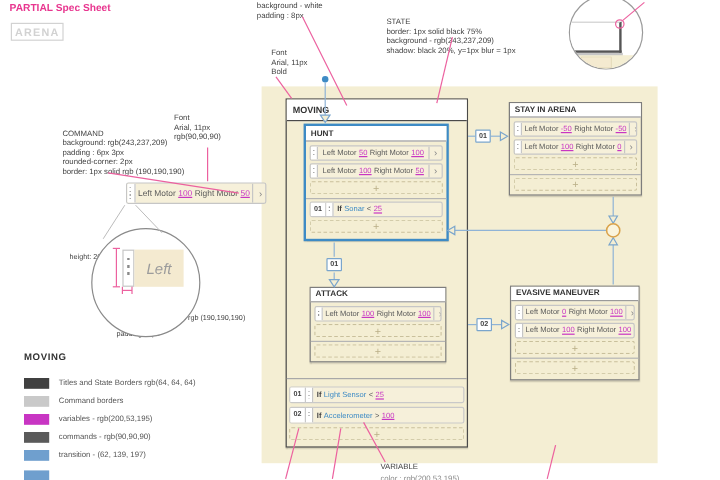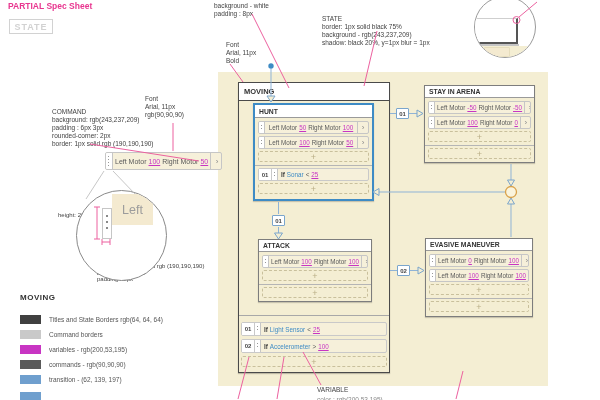--- a/index.html
+++ b/index.html
@@ -47,21 +47,21 @@
   svg.overlay { position:absolute; left:0; top:0; z-index:5; pointer-events:none; }
   .circleview { border-radius:50%; overflow:hidden; background:#fff; }
 </style>
 </head>
 <body>
 
 <div id="stage">
 
   <div class="abs" style="left:8px;top:1px;font-size:8.5px;font-weight:bold;color:#e8368f;">PARTIAL Spec Sheet</div>
   <div class="abs" style="left:9px;top:19px;width:44px;height:15px;border:1px solid #d2d2d2;color:#d2d2d2;
-       font-size:9px;font-weight:bold;letter-spacing:1px;display:flex;align-items:center;justify-content:center;">STATE</div>
+       font-size:9px;font-weight:bold;letter-spacing:1px;display:flex;align-items:center;justify-content:center;">ARENA</div>
 
   <div class="abs ann" style="left:214px;top:2px;">background - white
 padding : 8px</div>
   <div class="abs ann" style="left:322px;top:15px;">STATE
 border: 1px solid black 75%
 background - rgb(243,237,209)
 shadow: black 20%, y=1px blur = 1px</div>
   <div class="abs ann" style="left:226px;top:41px;">Font
 Arial, 11px
 Bold</div>
@@ -238,21 +238,21 @@
       <span>Right Motor</span>
       <span class="val">50</span>
     </div>
     <div class="chev" style="width:13px;">›</div>
   </div>
 
   <div class="abs circleview" style="left:76px;top:190px;width:91px;height:91px;border:1.5px solid #8a8a8a;">
     <div class="abs" style="left:25px;top:17px;width:10px;height:31px;background:#fff;border:1px solid #c6c6c6;">
       <div class="abs" style="left:3px;top:6px;width:1.5px;height:18px;background:repeating-linear-gradient(#8a8a8a 0 2px, transparent 2px 6px);"></div>
     </div>
-    <div class="abs" style="left:35px;top:3px;width:41px;height:31px;background:#f4ead0;display:flex;align-items:center;justify-content:center;font-size:12.5px;color:#9c9c9c;">Left</div>
+    <div class="abs" style="left:35px;top:17px;width:41px;height:31px;background:#f4ead0;display:flex;align-items:center;justify-content:center;font-size:12.5px;color:#9c9c9c;font-style:italic;">Left</div>
   </div>
 
   <div class="abs circleview" style="left:474px;top:-4px;width:62px;height:62px;border:1px solid #9a9a9a;">
     <div class="abs" style="left:0;top:49px;width:62px;height:13px;background:#f4eed3;"></div>
     <div class="abs" style="left:9px;top:50px;width:26px;height:10px;background:#f4ead0;border:1px solid #e6ddbd;border-radius:1px;"></div>
     <div class="abs" style="left:0;top:47px;width:44px;height:2px;background:rgba(90,90,90,.35);"></div>
     <div class="abs" style="left:0;top:21px;width:43px;height:26px;background:#fff;border-top:1px solid #cfcfcf;border-right:2px solid #555;border-bottom:2px solid #555;"></div>
   </div>
 
   <div class="abs" style="left:20px;top:293px;font-size:8px;font-weight:bold;letter-spacing:.5px;color:#333;">MOVING</div>

